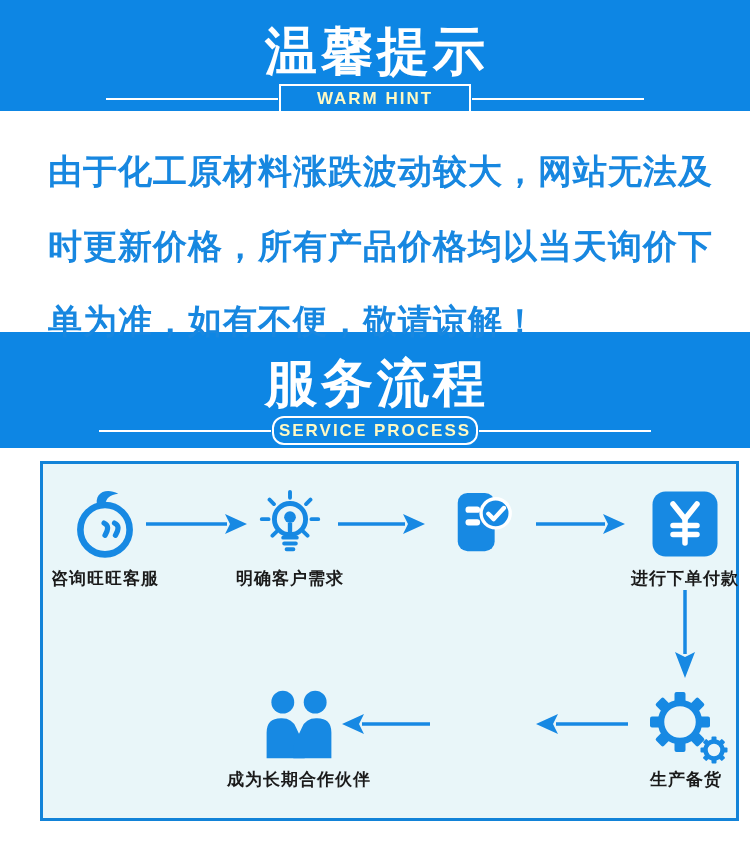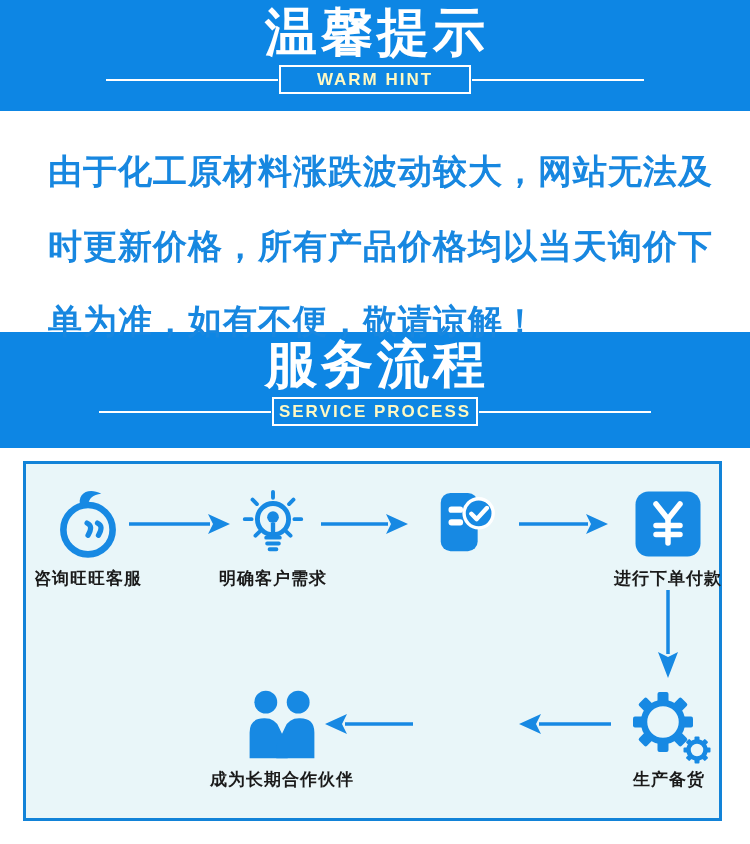--- a/index.html
+++ b/index.html
@@ -16,41 +16,41 @@
     width:750px;height:844px;background:#ffffff;
     font-family:"Liberation Sans","DejaVu Sans",sans-serif;
     overflow:hidden;
   }
   
   .banner{background:var(--banner-blue);text-align:center;overflow:hidden;}
   .banner.h1{height:111px;}
   .banner.h2{height:116px;}
   .banner-title{
     color:#fff;font-size:52px;line-height:56px;font-weight:900;
-    letter-spacing:4px;padding-top:4px;text-indent:4px;
+    letter-spacing:4px;padding-top:23px;text-indent:4px;
   }
   .banner-sub{display:flex;align-items:center;justify-content:center;margin-top:5px;}
   .hline{width:172px;height:2px;background:#fff;flex:none;}
   .sub-box{
     flex:none;border:2px solid #fff;color:#fef9c3;font-weight:bold;
     font-size:17px;line-height:17px;letter-spacing:2px;
     padding:4px 0;text-align:center;margin:0 1px;white-space:nowrap;
   }
   .sub-box.w1{width:192px;}
-  .sub-box.w2{width:206px;}
+  .sub-box.w2{width:206px;border-radius:12px;}
   
   .notice{height:221px;padding:17px 36px 0;background:#fff;}
   .notice p{
     margin:12px;color:var(--notice-text);font-size:34px;line-height:63px;
     font-weight:bold;letter-spacing:1px;white-space:nowrap;
   }
   
   .gap{height:13px;background:#fff;}
   .panel{
-    position:relative;margin-left:23px;width:699px;height:360px;
+    position:relative;margin-left:40px;width:699px;height:360px;
     background:var(--panel-bg);border:3px solid var(--panel-border);
   }
   .step{position:absolute;width:170px;text-align:center;}
   .s1{left:-23px;top:21px}.s2{left:162px;top:21px}.s3{left:355px;top:21px}.s4{left:557px;top:21px}
   .s5{left:558px;top:222px}.s6{left:357px;top:222px}.s7{left:171px;top:222px}
   .icon-box{height:78px;display:flex;align-items:center;justify-content:center;color:var(--icon-blue);}
   .step-label{
     margin-top:6px;font-size:17px;line-height:20px;font-weight:bold;
     color:var(--label-dark);letter-spacing:1px;white-space:nowrap;
   }

